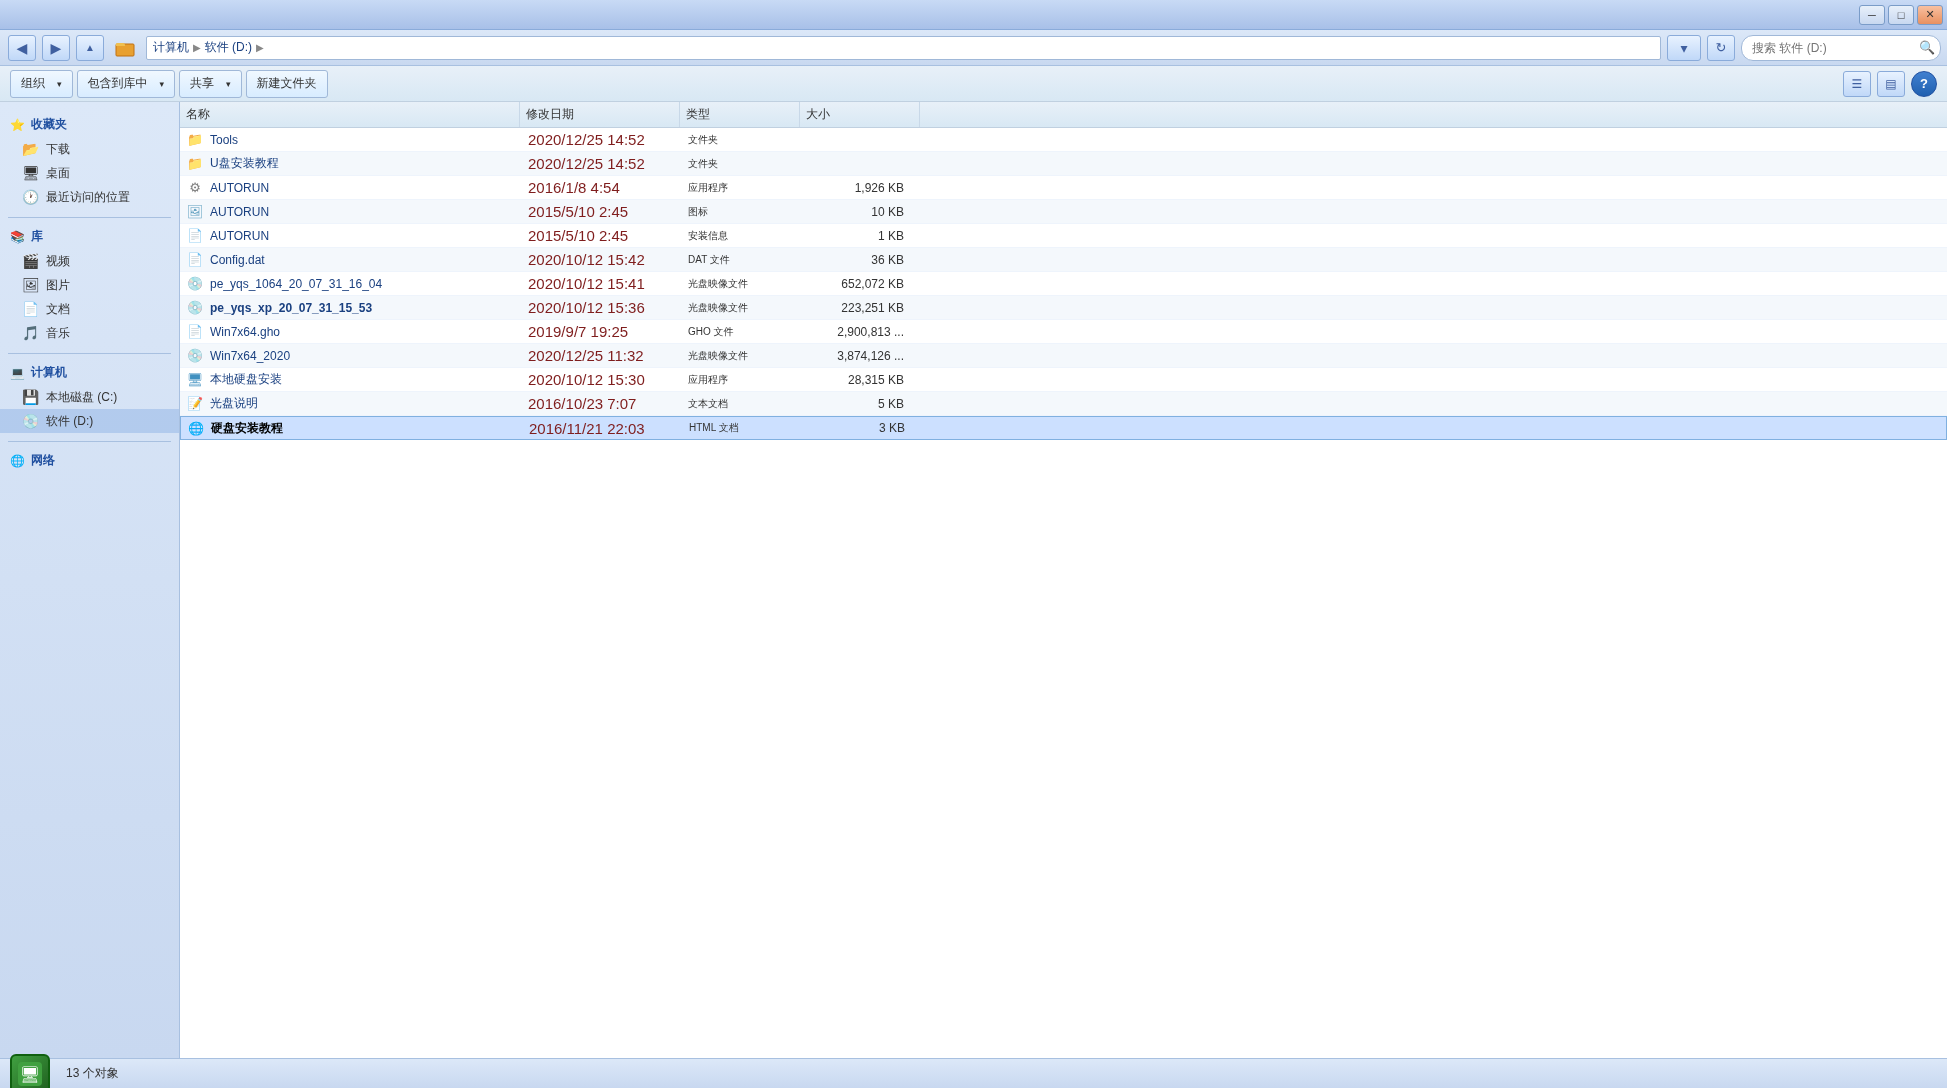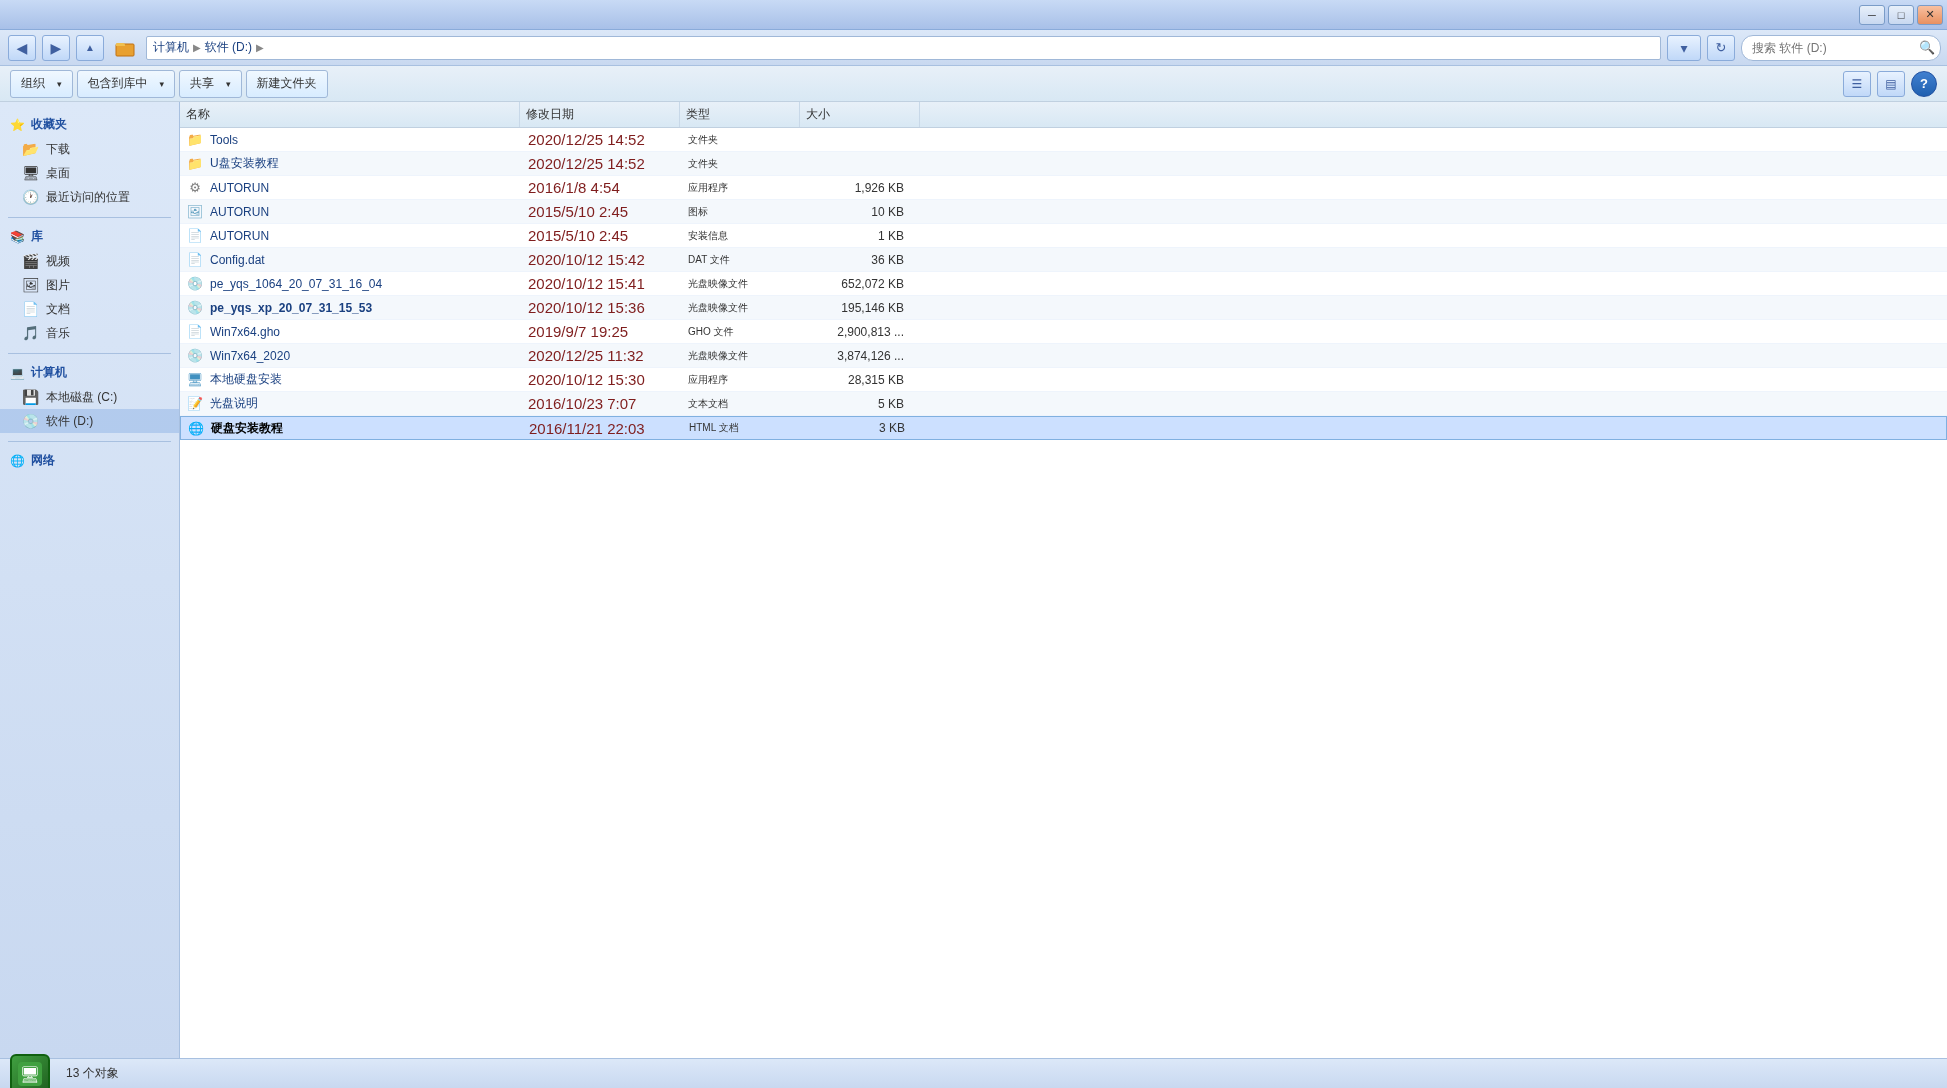--- a/index.html
+++ b/index.html
@@ -523,21 +523,21 @@
     <div class="cell-type">光盘映像文件</div>
     <div class="cell-size">652,072 KB</div>
   </div>
         <div class="file-row alt">
     <div class="cell-name">
       <span class="file-icon" style="color:#60a0e0">💿</span>
       <span style="color:#1a4080;font-weight:bold">pe_yqs_xp_20_07_31_15_53</span>
     </div>
     <div class="cell-date">2020/10/12 15:36</div>
     <div class="cell-type">光盘映像文件</div>
-    <div class="cell-size">195,146 KB</div>
+    <div class="cell-size">223,251 KB</div>
   </div>
         <div class="file-row">
     <div class="cell-name">
       <span class="file-icon" style="color:#8090a0">📄</span>
       <span style="color:#1a4080;font-weight:normal">Win7x64.gho</span>
     </div>
     <div class="cell-date">2019/9/7 19:25</div>
     <div class="cell-type">GHO 文件</div>
     <div class="cell-size">2,900,813 ...</div>
   </div>

